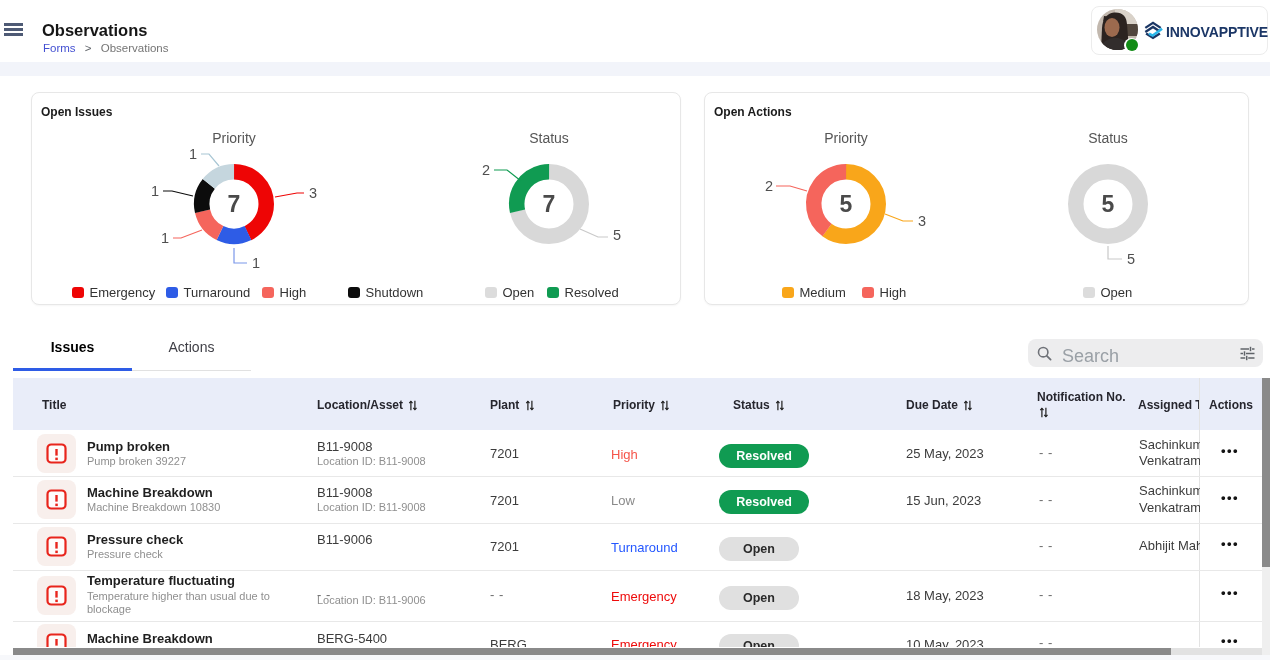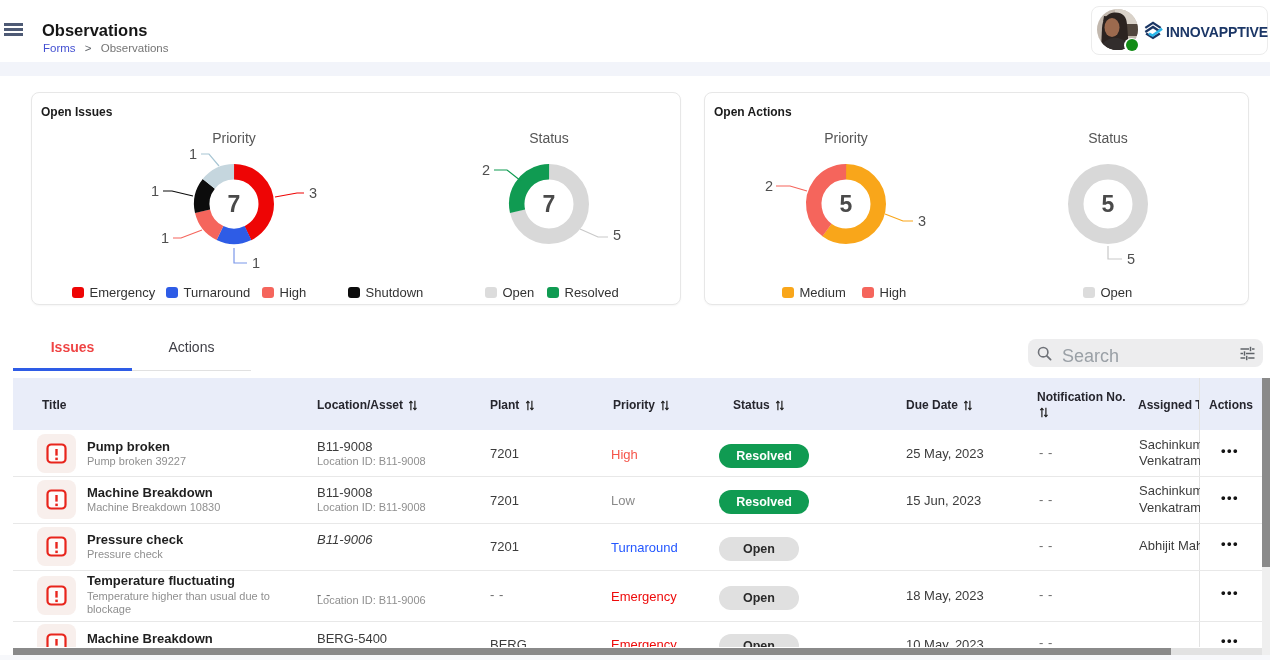--- a/index.html
+++ b/index.html
@@ -145,21 +145,21 @@
     <text x="214" y="134">3</text>
     <text x="423" y="172">5</text>
   </g>
 </svg>
 <div class="legend" style="left:782px; top:285px;"><span class="lsq" style="background:#f9a61a;"></span>Medium</div>
 <div class="legend" style="left:862px; top:285px;"><span class="lsq" style="background:#f5655c;"></span>High</div>
 <div class="legend" style="left:1083px; top:285px;"><span class="lsq" style="background:#dcdcdc;"></span>Open</div>
 
 <div class="abs" style="left:13px; top:370px; width:238px; height:1px; background:#e1e1e1;"></div>
 <div class="abs" style="left:13px; top:368px; width:119px; height:3px; background:#2e5ce6;"></div>
-<div class="abs" style="left:13px; top:339px; width:119px; text-align:center; font-size:14px; font-weight:bold; color:#ef4444;">Issues</div>
+<div class="abs" style="left:13px; top:339px; width:119px; text-align:center; font-size:14px; font-weight:bold; color:#000000;">Issues</div>
 <div class="abs" style="left:132px; top:339px; width:119px; text-align:center; font-size:14px; color:#3f3f46;">Actions</div>
 
 <div class="abs" style="left:1028px; top:339px; width:235px; height:28px; background:#ededee; border-radius:8px;"></div>
 <svg class="abs" style="left:1037px; top:346px;" width="15" height="15" viewBox="0 0 15 15">
   <circle cx="6.2" cy="6.2" r="4.7" fill="none" stroke="#6f7278" stroke-width="1.6"></circle>
   <line x1="9.8" y1="9.8" x2="13.6" y2="13.6" stroke="#6f7278" stroke-width="1.8" stroke-linecap="round"></line>
 </svg>
 <div class="abs" style="left:1062px; top:346px; font-size:18px; color:#9aa0a6;">Search</div>
 <svg class="abs" style="left:1240px; top:346px;" width="15" height="15" viewBox="0 0 15 15">
   <g stroke="#5f6368" stroke-width="1.5">
@@ -267,21 +267,21 @@
   <div class="dots" style="left:1208px; top:111.5px;">•••</div>
   <div class="sep" style="top:145px;"></div>
 
   <div class="alert" style="left:23.5px; top:148.5px;"><svg width="39" height="39" viewBox="0 0 39 39">
         <rect x="10.5" y="10.5" width="18" height="18" rx="3.8" fill="#fefcfb" stroke="#e8251c" stroke-width="2.2"></rect>
         <line x1="19.5" y1="15" x2="19.5" y2="21.6" stroke="#e8251c" stroke-width="2.4"></line>
         <rect x="18.3" y="23.6" width="2.5" height="2.5" fill="#e8251c"></rect>
       </svg></div>
   <div class="t1" style="left:74px; top:153.5px;">Pressure check</div>
   <div class="t2" style="left:74px; top:169.5px;">Pressure check</div>
-  <div class="main" style="left:304px; top:153.5px;font-style:italic;">B11-9006</div>
+  <div class="main" style="left:304px; top:153.5px;">B11-9006</div>
   <div class="t2" style="left:304px; top:169.5px;margin-top:46px;">Location ID: B11-9006</div>
   <div class="main" style="left:477px; top:161px;">7201</div>
   <div class="pri" style="left:598px; top:161.5px; color:#2457ff;">Turnaround</div>
   <div class="pill op" style="left:706px; top:158.5px;">Open</div>
   <div class="dash" style="left:1026px; top:160px;">- -</div>
   <div class="asg" style="left:1126px; top:160px;">Abhijit Mahindrakar</div>
   <div class="dots" style="left:1208px; top:158px;">•••</div>
   <div class="sep" style="top:191.5px;"></div>
 
   <div class="alert" style="left:23.5px; top:197.5px;"><svg width="39" height="39" viewBox="0 0 39 39">

